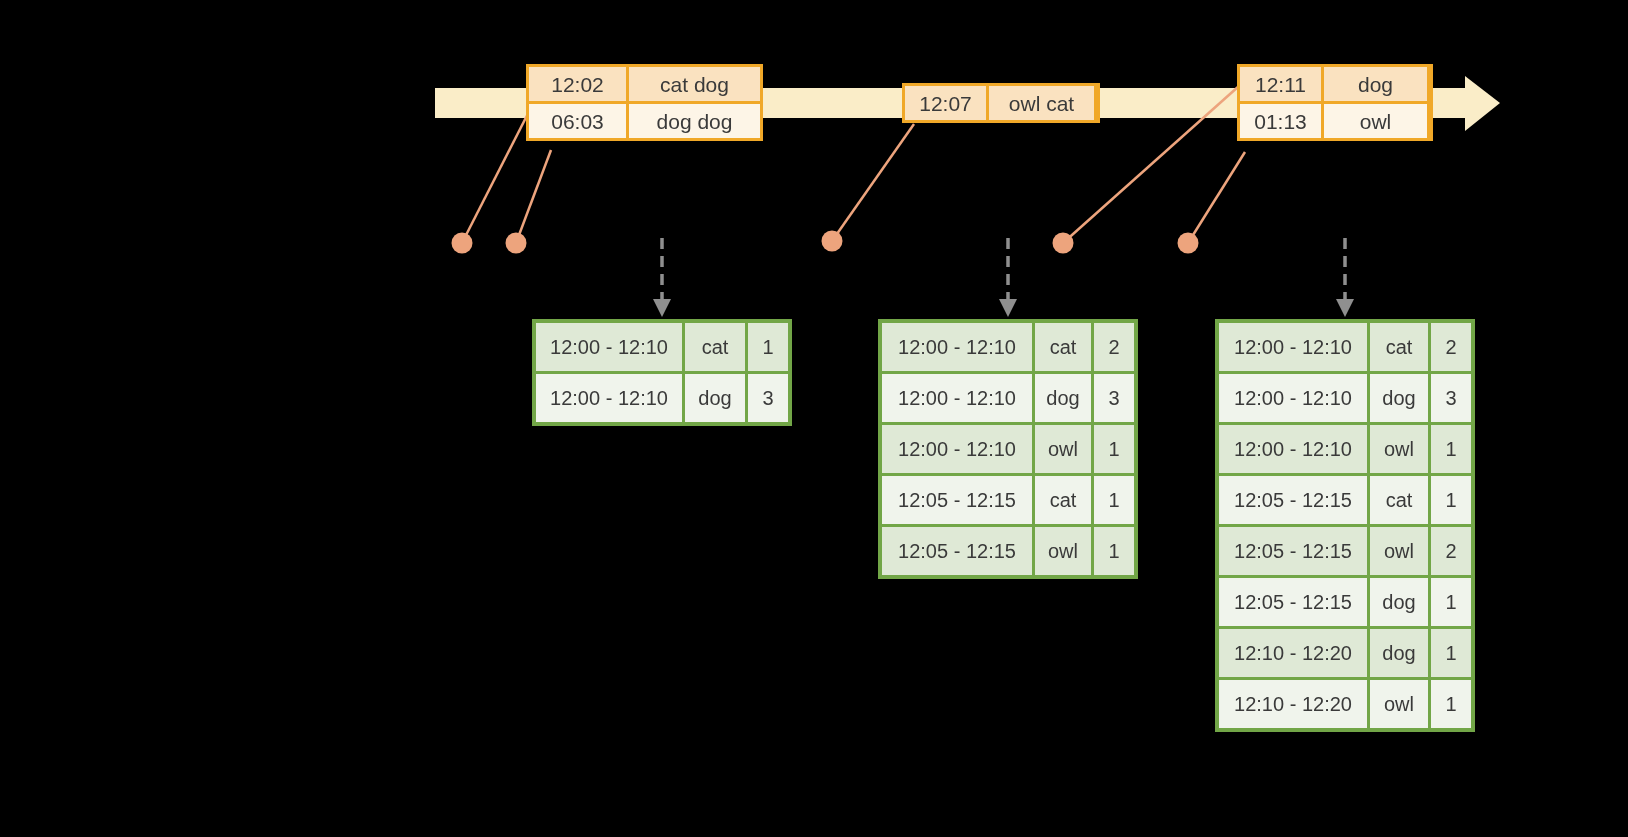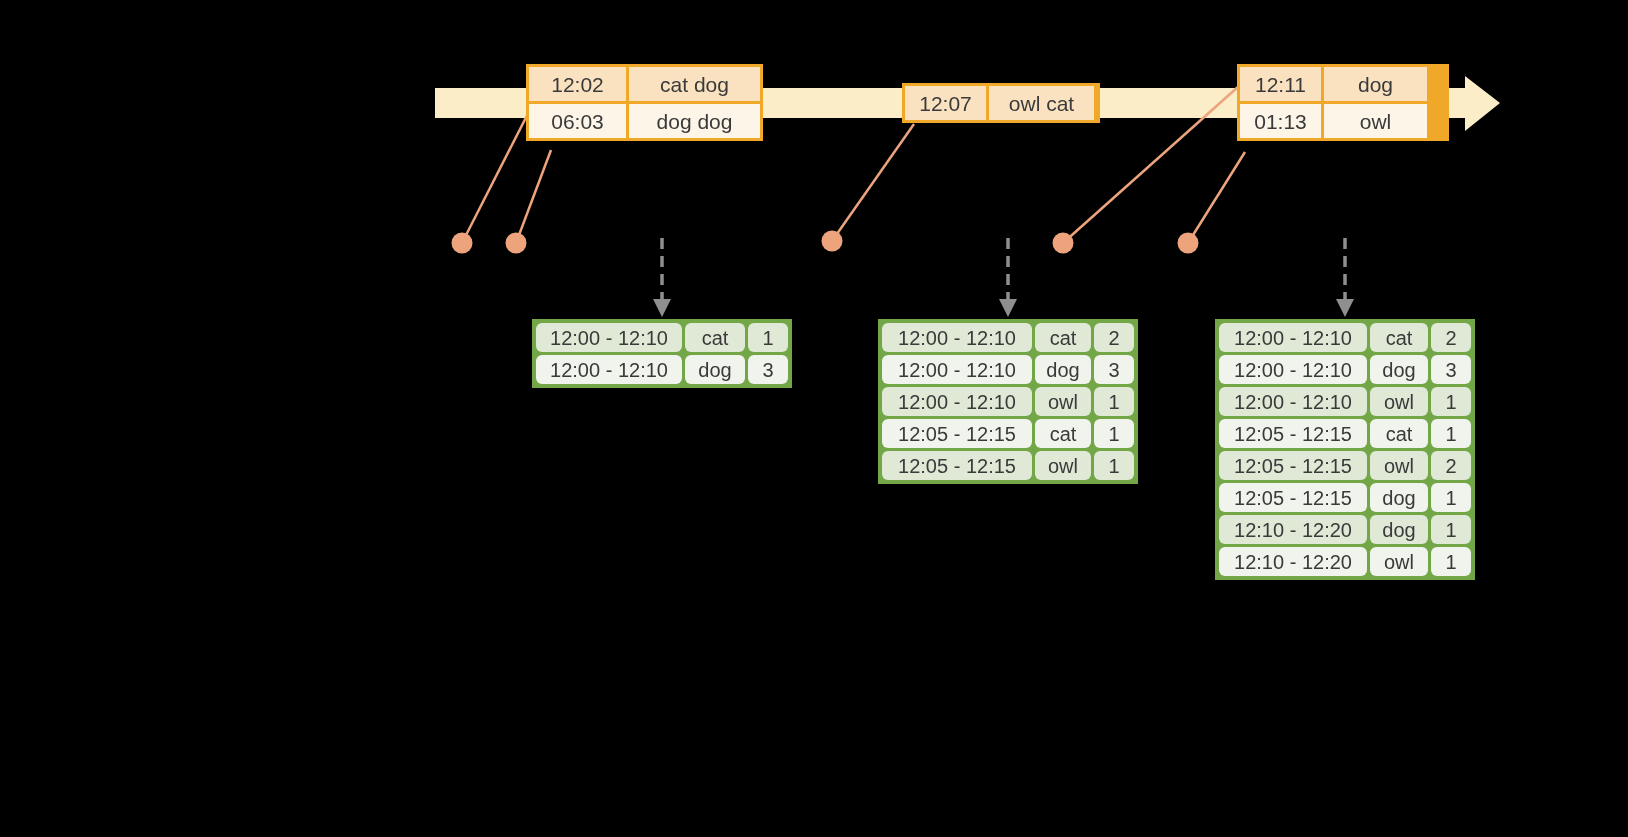--- a/index.html
+++ b/index.html
@@ -29,21 +29,21 @@
 
   
   .rtable {
     position:absolute; display:grid; gap:3px;
     background:var(--table_border,#72a647);
     border:4px solid var(--table_border,#72a647);
     box-sizing:border-box;
   }
   .rtable .cell {
     display:flex; align-items:center; justify-content:center;
-    font-size:20px; height:29px; line-height:1;border-radius:6px;
+    font-size:20px; height:48px; line-height:1;
   }
   .rt-dark  { background:var(--table_row_dark,#dfe9d6); }
   .rt-light { background:var(--table_row_light,#f0f4ec); }
 
   .bar-fill   { fill:var(--timeline_bar,#faedc8); }
   .connector  { stroke:var(--connector,#eda47d); stroke-width:2.5; }
   .dot        { fill:var(--connector,#eda47d); }
   .emit-line  { stroke:var(--arrow_gray,#8f8f8f); stroke-width:3.5; stroke-dasharray:11 7; }
   .emit-head  { fill:var(--arrow_gray,#8f8f8f); }
 </style>
@@ -82,21 +82,21 @@
     <div class="cell ev-dark">cat dog</div>
     <div class="cell ev-light">06:03</div>
     <div class="cell ev-light">dog dog</div>
   </div>
 
   <div class="event-box" style="left:862px; top:83px; width:198px; grid-template-columns:81px 105px; grid-auto-rows:34px;">
     <div class="cell ev-dark">12:07</div>
     <div class="cell ev-dark">owl cat</div>
   </div>
 
-  <div class="event-box" style="left:1197px; top:64px; width:212px; grid-template-columns:81px 103px; grid-auto-rows:34px;">
+  <div class="event-box" style="left:1197px; top:64px; width:196px; grid-template-columns:81px 103px; grid-auto-rows:34px;">
     <div class="cell ev-dark">12:11</div>
     <div class="cell ev-dark">dog</div>
     <div class="cell ev-light">01:13</div>
     <div class="cell ev-light">owl</div>
   </div>
 
   <div class="rtable" style="left:492px; top:319px; width:260px; grid-template-columns:146px 60px 40px;">
     <div class="cell rt-dark">12:00 - 12:10</div>
     <div class="cell rt-dark">cat</div>
     <div class="cell rt-dark">1</div>

